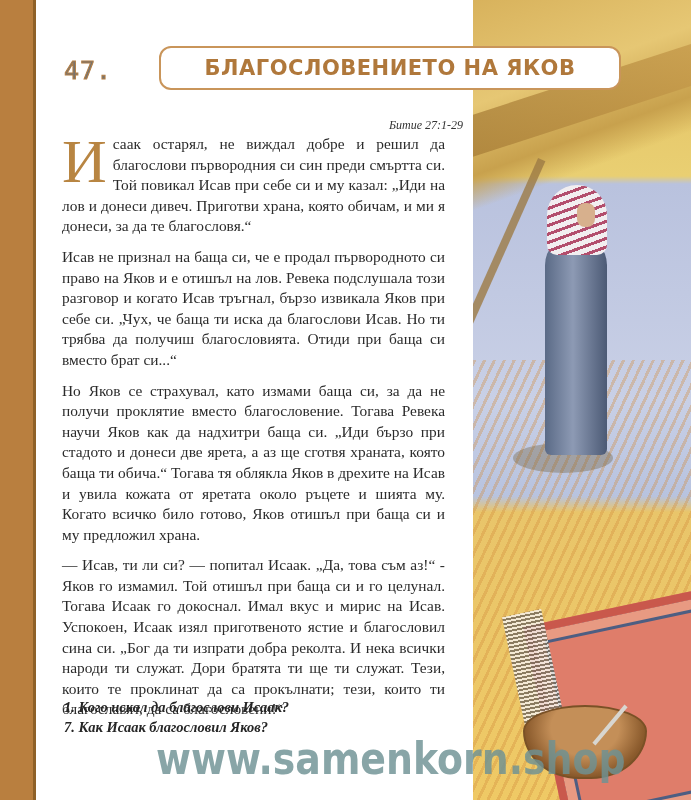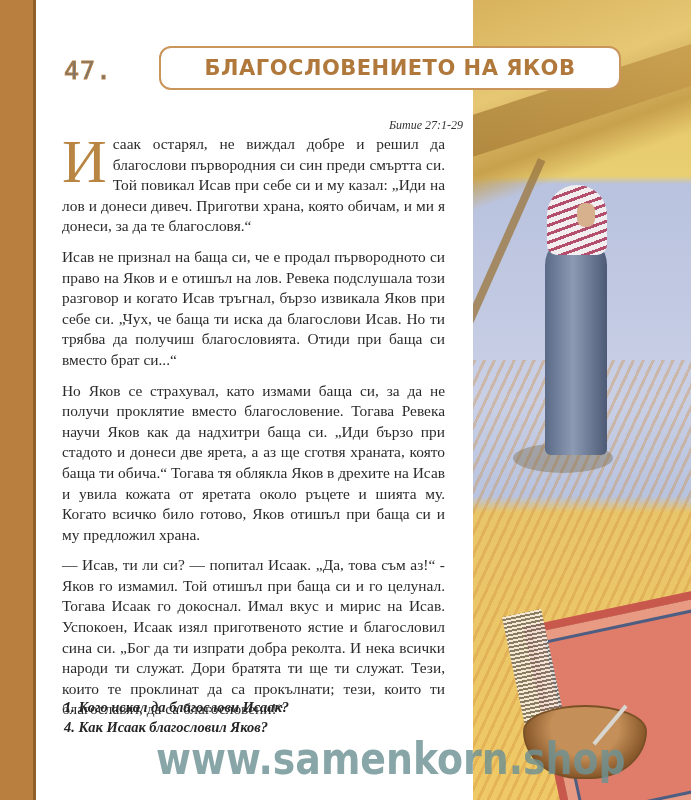--- a/index.html
+++ b/index.html
@@ -161,16 +161,16 @@
   <p class="para">
     <span class="dropcap">И</span><span>саак остарял, не виждал добре и решил да благослови първородния си син преди смъртта си. Той повикал Исав при себе си и му казал: „Иди на лов и донеси дивеч. Приготви храна, която обичам, и ми я донеси, за да те благословя.“</span>
   </p>
   <p class="para">Исав не признал на баща си, че е продал първородното си право на Яков и е отишъл на лов. Ревека подслушала този разговор и когато Исав тръгнал, бързо извикала Яков при себе си. „Чух, че баща ти иска да благослови Исав. Но ти трябва да получиш благословията. Отиди при баща си вместо брат си...“</p>
   <p class="para">Но Яков се страхувал, като измами баща си, за да не получи проклятие вместо благословение. Тогава Ревека научи Яков как да надхитри баща си. „Иди бързо при стадото и донеси две ярета, а аз ще сготвя храната, която баща ти обича.“ Тогава тя облякла Яков в дрехите на Исав и увила кожата от яретата около ръцете и шията му. Когато всичко било готово, Яков отишъл при баща си и му предложил храна.</p>
   <p class="para">— Исав, ти ли си? — попитал Исаак. „Да, това съм аз!“ - Яков го измамил. Той отишъл при баща си и го целунал. Тогава Исаак го докоснал. Имал вкус и мирис на Исав. Успокоен, Исаак изял приготвеното ястие и благословил сина си. „Бог да ти изпрати добра реколта. И нека всички народи ти служат. Дори братята ти ще ти служат. Тези, които те проклинат да са прокълнати; тези, които ти благославят, да са благословени!“</p>
 </div>
 
 <div class="questions">
   <span class="question">1. Кого искал да благослови Исаак?</span>
-  <span class="question">4. Как Исаак благословил Яков?</span>
+  <span class="question">7. Как Исаак благословил Яков?</span>
 </div>
 
 <div class="watermark">www.samenkorn.shop</div>
 
 </body></html>

